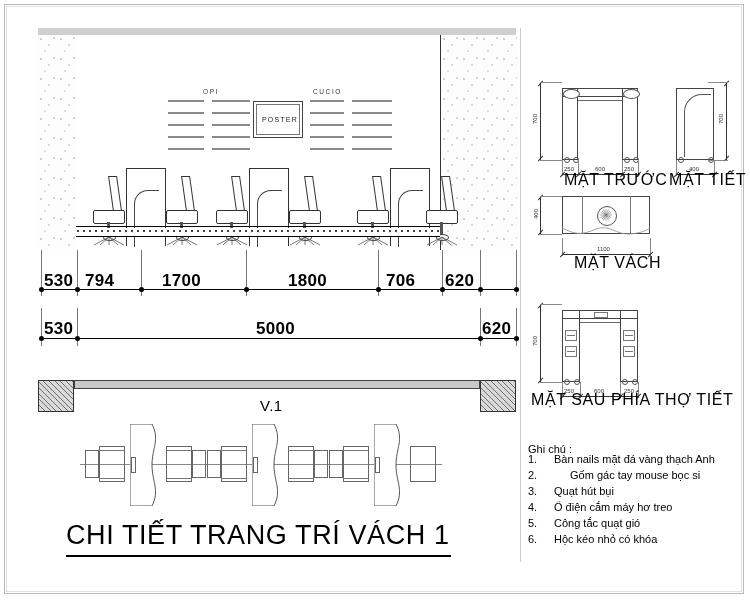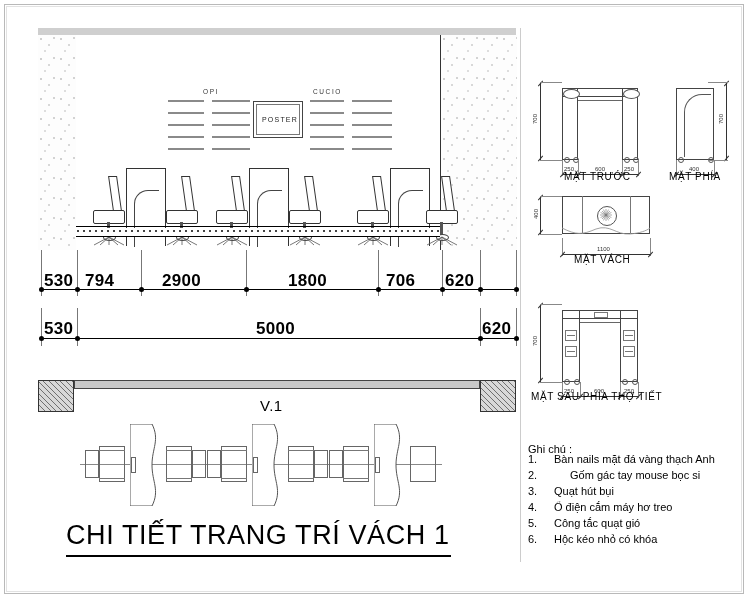--- a/index.html
+++ b/index.html
@@ -46,21 +46,21 @@
   .floorband{
     background-color:#ffffff;
     background-image:radial-gradient(circle at 2px 3px,#444 0.9px,transparent 1.2px);
     background-size:6px 7px;
   }
 
   
   .t{position:absolute;white-space:nowrap;line-height:1;}
   .dim-main{font-size:17px;font-weight:bold;letter-spacing:0.3px;}
   .dim-sm{font-size:6px;color:#333;}
-  .view-label{font-size:10px;letter-spacing:0.6px;}
+  .view-label{font-size:16px;letter-spacing:0.6px;}
   .brand{font-size:6.5px;letter-spacing:1.6px;color:#333;}
   .poster-txt{font-size:7px;letter-spacing:1.2px;color:#222;}
   .v1{font-size:15px;letter-spacing:0.5px;}
   .title{font-size:27px;letter-spacing:0.6px;}
   .note-head{font-size:11px;}
   .note-num{font-size:11px;}
   .note-txt{font-size:11px;}
   .rot{transform:rotate(-90deg);transform-origin:center center;}
 
   
@@ -221,21 +221,21 @@
     <div class="dot" style="left:37px;top:37px;"></div>
     <div class="dot" style="left:101px;top:37px;"></div>
     <div class="dot" style="left:206px;top:37px;"></div>
     <div class="dot" style="left:338px;top:37px;"></div>
     <div class="dot" style="left:402px;top:37px;"></div>
     <div class="dot" style="left:440px;top:37px;"></div>
     <div class="dot" style="left:476px;top:37px;"></div>
 
     <div class="t dim-main" style="left:6px;top:22px;">530</div>
     <div class="t dim-main" style="left:47px;top:22px;">794</div>
-    <div class="t dim-main" style="left:124px;top:22px;">2900</div>
+    <div class="t dim-main" style="left:124px;top:22px;">1700</div>
     <div class="t dim-main" style="left:250px;top:22px;">1800</div>
     <div class="t dim-main" style="left:348px;top:22px;">706</div>
     <div class="t dim-main" style="left:407px;top:22px;">620</div>
   </div>
 
   <div class="abs" style="left:38px;top:300px;width:480px;height:46px;">
     <div class="abs vline" style="left:3px;top:8px;height:38px;background:#777;"></div>
     <div class="abs vline" style="left:39px;top:8px;height:38px;background:#777;"></div>
     <div class="abs vline" style="left:442px;top:8px;height:38px;background:#777;"></div>
     <div class="abs vline" style="left:478px;top:8px;height:38px;background:#777;"></div>
@@ -377,21 +377,21 @@
     <div class="abs hline" style="left:44px;top:4px;width:20px;background:#888;"></div>
     <div class="abs hline" style="left:44px;top:82px;width:20px;background:#888;"></div>
 
     <div class="abs hline" style="left:12px;top:96px;width:38px;background:#333;"></div>
     <div class="abs vline" style="left:12px;top:82px;height:16px;background:#888;"></div>
     <div class="abs vline" style="left:50px;top:82px;height:16px;background:#888;"></div>
     <div class="slash" style="left:9px;top:96px;"></div>
     <div class="slash" style="left:47px;top:96px;"></div>
     <div class="t dim-sm" style="left:25px;top:88px;">400</div>
   </div>
-  <div class="t view-label" style="left:669px;top:172px;">MẶT PHÍA</div>
+  <div class="t view-label" style="left:669px;top:172px;">MẶT TIẾT</div>
 
   <div class="abs" style="left:534px;top:192px;width:130px;height:80px;">
 
     <div class="abs vline" style="left:6px;top:4px;height:38px;background:#333;"></div>
     <div class="slash" style="left:3px;top:5px;"></div>
     <div class="slash" style="left:3px;top:40px;"></div>
     <div class="t dim-sm rot" style="left:-3px;top:19px;">400</div>
     <div class="abs hline" style="left:6px;top:4px;width:22px;background:#888;"></div>
     <div class="abs hline" style="left:6px;top:42px;width:22px;background:#888;"></div>
 

